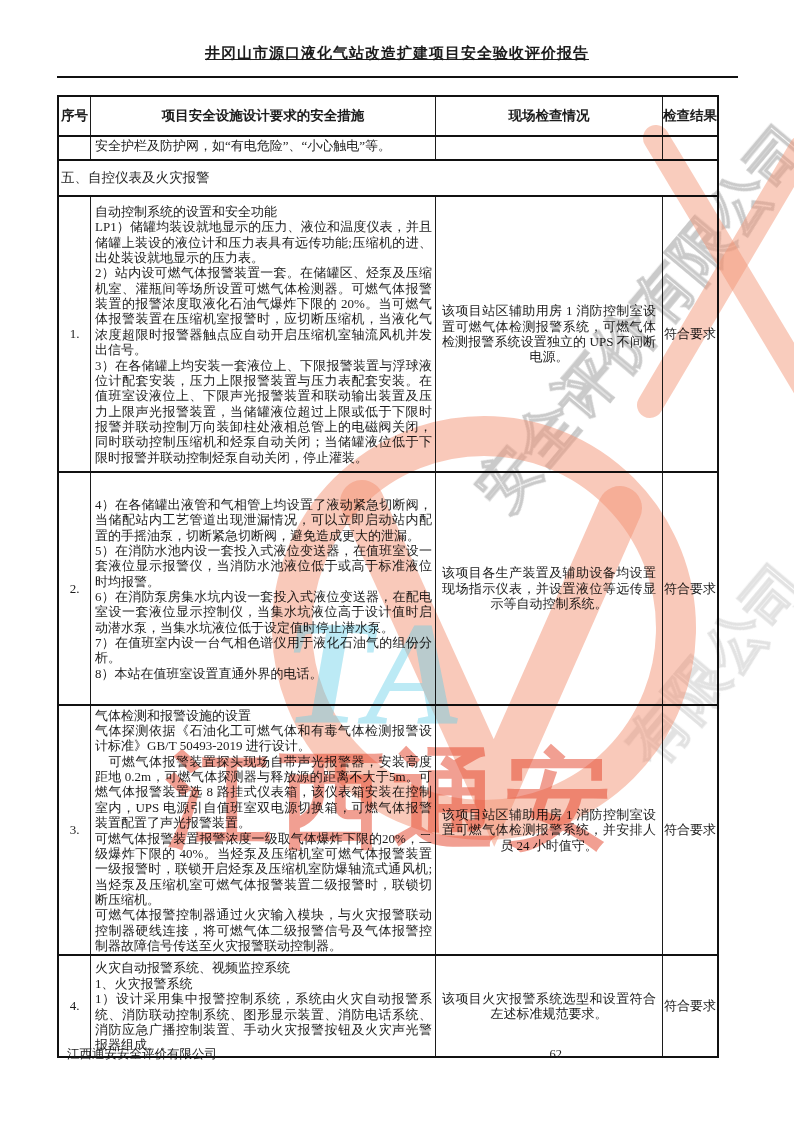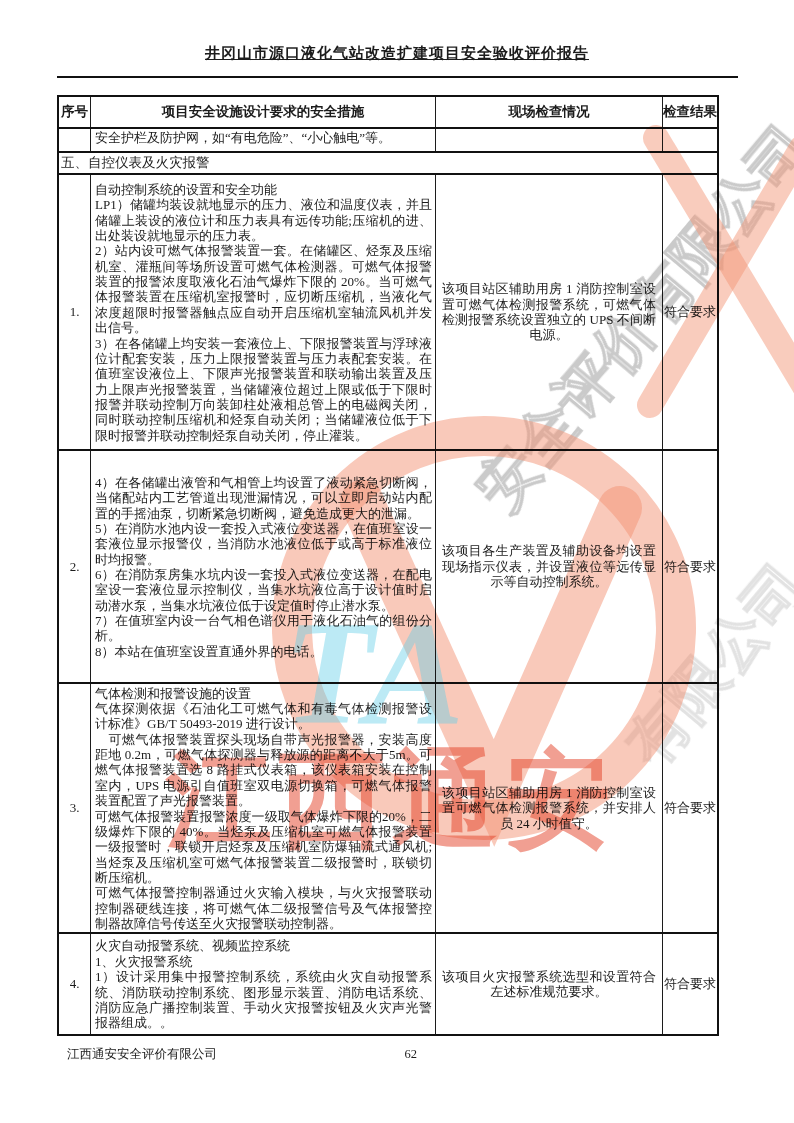--- a/index.html
+++ b/index.html
@@ -25,47 +25,47 @@
   table.main td,table.main th{
     border:1px solid #1c1c1c;
     padding:0;overflow:hidden;
     font-weight:normal;
   }
   table.main{border:2px solid #111;}
   tr.hdr th{
     font-weight:bold;font-size:13.5px;text-align:center;vertical-align:middle;
     border-bottom:2px solid #111;
   }
-  tr.hdr{height:32px;}
+  tr.hdr{height:40px;}
   th.c-no{width:31px;padding:0 3px;}
   th.c-measure{width:344px;}
   th.c-inspect{width:226px;}
   th.c-result{width:54px;padding:0 12px;}
   tr.carry{height:24px;}
   tr.carry td{border-bottom:2px solid #111;}
-  tr.section{height:22px;}
+  tr.section{height:36px;}
   tr.section td{
     border-bottom:2px solid #111;text-align:left;padding:0 2px;
     font-size:13.5px;
   }
   tr.data-row>td{border-bottom:2px solid #111;vertical-align:middle;font-family:Liberation Serif, serif;}
   td.no-cell{text-align:center;font-size:13px;}
   td.measure-cell{vertical-align:top;}
   .measure-inner{padding:1px 3px 0 4px;}
   .measure-inner .para{text-align:justify;}
   td.inspect-cell .para{
     padding:0 6px;text-align:justify;text-align-last:center;
   }
   td.result-cell{text-align:center;padding:0 12px;}
   .footer{
     position:absolute;top:1046px;left:57px;width:650px;
     display:flex;align-items:center;font-size:12.5px;gap:35px;
   }
   .footer .f-left{flex:1;text-align:left;padding-left:10px;}
-  .footer .f-center{flex:1;}
+  .footer .f-center{flex:1;text-align:center;}
   .footer .f-right{flex:1.4;text-align:right;}
   svg.watermark{
     position:absolute;left:0;top:0;
     pointer-events:none;
     mix-blend-mode:multiply;
   }
   svg.watermark text{font-family:"Liberation Serif","DejaVu Serif",serif;}
 </style>
 </head>
 <body>

